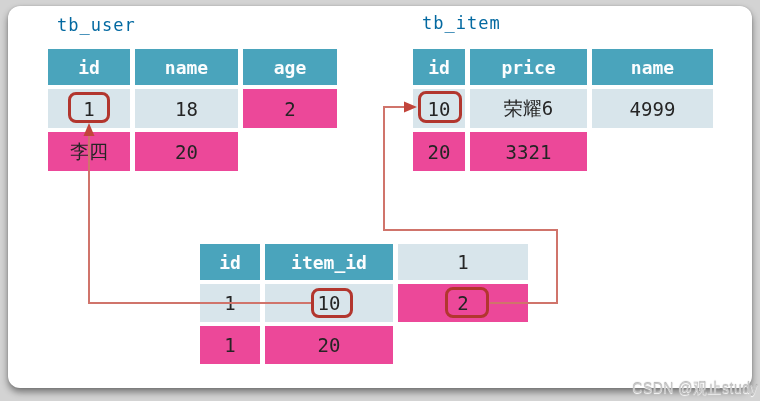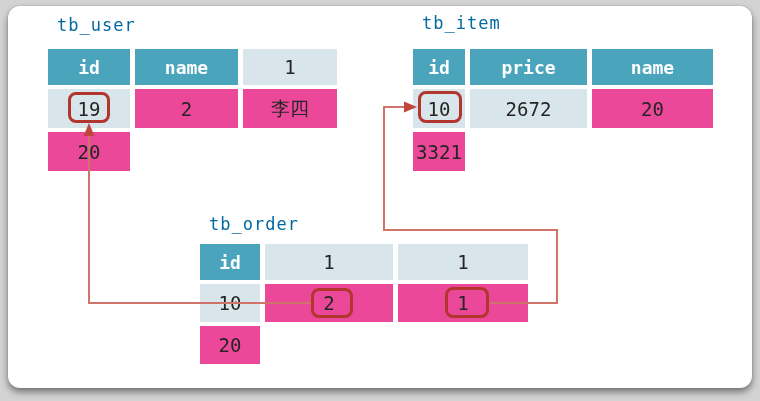--- a/index.html
+++ b/index.html
@@ -46,54 +46,57 @@
 </head>
 <body>
 
 <div class="stage">
   <div class="card"></div>
 
   <div class="tbl-label" style="left:57px; top:15px;">tb_user</div>
   <div class="tbl tbl-user">
     <div class="th">id</div>
     <div class="th">name</div>
+    <div class="th">age</div>
     <div class="td r1">1</div>
-    <div class="td r1">19</div>
+    <div class="td r1">18</div>
     <div class="td r2">2</div>
     <div class="td r2">李四</div>
     <div class="td r2">20</div>
   </div>
 
   <div class="tbl-label" style="left:422px; top:13px;">tb_item</div>
   <div class="tbl tbl-item">
     <div class="th">id</div>
     <div class="th">price</div>
     <div class="th">name</div>
     <div class="td r1">10</div>
-    <div class="td r1">2672</div>
+    <div class="td r1">荣耀6</div>
+    <div class="td r1">4999</div>
     <div class="td r2">20</div>
     <div class="td r2">3321</div>
   </div>
 
-  <div class="tbl-label" style="left:209px; top:214px;">tb_order</div>
   <div class="tbl tbl-order">
     <div class="th">id</div>
+    <div class="th">item_id</div>
     <div class="td r1">1</div>
     <div class="td r1">1</div>
     <div class="td r1">10</div>
     <div class="td r2">2</div>
     <div class="td r2">1</div>
     <div class="td r2">20</div>
   </div>
 
   <div class="hl" style="left:68px; top:92px; width:42px; height:31px;"></div>
   <div class="hl" style="left:418px; top:91px; width:44px; height:32px;"></div>
   <div class="hl" style="left:311px; top:288px; width:42px; height:30px;"></div>
   <div class="hl" style="left:445px; top:287px; width:44px; height:31px;"></div>
 
   <svg class="arrows" width="760" height="401" viewBox="0 0 760 401">
     <polyline points="311,303 89,303 89,133" fill="none" stroke="#d0746b" stroke-width="2"></polyline>
     <polygon points="89,123 83.5,136 94.5,136" fill="#c2453b"></polygon>
     <polyline points="490,303 557,303 557,230 384,230 384,107 405,107" fill="none" stroke="#d0746b" stroke-width="2"></polyline>
     <polygon points="417,107 404,101.5 404,112.5" fill="#c2453b"></polygon>
   </svg>
 
+  <div class="watermark">CSDN @观止study</div>
 </div>
 
 </body></html>

